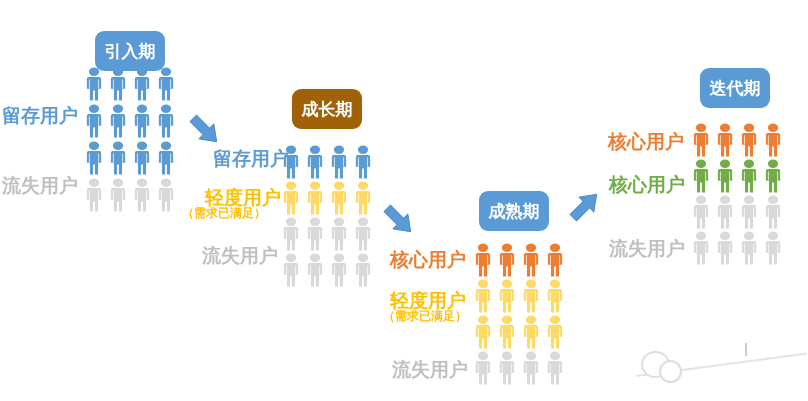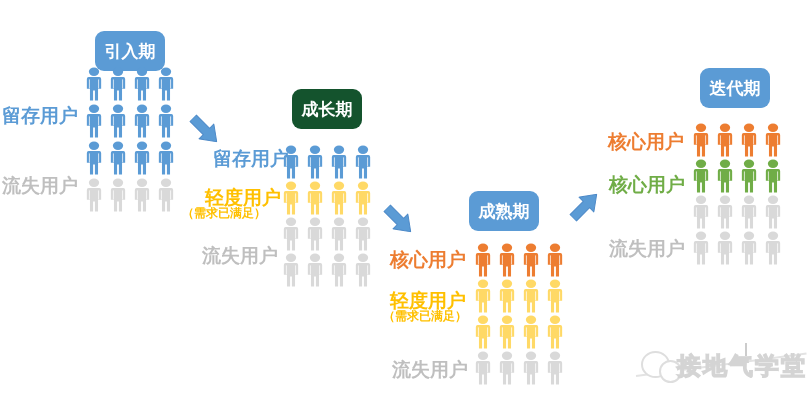--- a/index.html
+++ b/index.html
@@ -173,21 +173,21 @@
         </svg>
       </div>
       <div class="person" style="left: 155px; top: 178px;">
         <svg width="22" height="34" viewBox="0 0 24 36">
           <ellipse cx="12" cy="4.6" rx="5.6" ry="4.6" fill="#D9D9D9"></ellipse>
           <path d="M6.2 10.3 L17.8 10.3 Q19.8 10.3 19.8 12.5 L19.8 23.2 L16.4 23.2 L16.4 36 L13 36 L13 25 L11 25 L11 36 L7.6 36 L7.6 23.2 L4.2 23.2 L4.2 12.5 Q4.2 10.3 6.2 10.3 Z" fill="#D9D9D9"></path>
           <line x1="7" y1="13" x2="7" y2="22.8" stroke="#ffffff" stroke-width="0.8"></line>
           <line x1="17" y1="13" x2="17" y2="22.8" stroke="#ffffff" stroke-width="0.8"></line>
         </svg>
       </div>
-      <div class="stage-box" style="left: 292px; top: 89px; background: #14532d;">成长期</div>
+      <div class="stage-box" style="left: 292px; top: 89px; background: #a16207;">成长期</div>
       <div class="row-label" style="left: 213px; top: 149px; color: rgb(91, 155, 213);">留存用户</div>
       <div class="row-label" style="left: 205px; top: 188px; color: rgb(255, 192, 0);">轻度用户</div>
       <div class="row-label small" style="left: 182px; top: 207px; color: rgb(255, 192, 0);">（需求已满足）</div>
       <div class="row-label" style="left: 202px; top: 246px; color: rgb(191, 191, 191);">流失用户</div>
       <div class="person" style="left: 280px; top: 145px;">
         <svg width="22" height="34" viewBox="0 0 24 36">
           <ellipse cx="12" cy="4.6" rx="5.6" ry="4.6" fill="#5B9BD5"></ellipse>
           <path d="M6.2 10.3 L17.8 10.3 Q19.8 10.3 19.8 12.5 L19.8 23.2 L16.4 23.2 L16.4 36 L13 36 L13 25 L11 25 L11 36 L7.6 36 L7.6 23.2 L4.2 23.2 L4.2 12.5 Q4.2 10.3 6.2 10.3 Z" fill="#5B9BD5"></path>
           <line x1="7" y1="13" x2="7" y2="22.8" stroke="#ffffff" stroke-width="0.8"></line>
           <line x1="17" y1="13" x2="17" y2="22.8" stroke="#ffffff" stroke-width="0.8"></line>
@@ -306,21 +306,21 @@
         </svg>
       </div>
       <div class="person" style="left: 352px; top: 253px;">
         <svg width="22" height="34" viewBox="0 0 24 36">
           <ellipse cx="12" cy="4.6" rx="5.6" ry="4.6" fill="#D9D9D9"></ellipse>
           <path d="M6.2 10.3 L17.8 10.3 Q19.8 10.3 19.8 12.5 L19.8 23.2 L16.4 23.2 L16.4 36 L13 36 L13 25 L11 25 L11 36 L7.6 36 L7.6 23.2 L4.2 23.2 L4.2 12.5 Q4.2 10.3 6.2 10.3 Z" fill="#D9D9D9"></path>
           <line x1="7" y1="13" x2="7" y2="22.8" stroke="#ffffff" stroke-width="0.8"></line>
           <line x1="17" y1="13" x2="17" y2="22.8" stroke="#ffffff" stroke-width="0.8"></line>
         </svg>
       </div>
-      <div class="stage-box" style="left: 469px; top: 191px; background: rgb(91, 155, 213);">成熟期</div>
+      <div class="stage-box" style="left: 479px; top: 191px; background: rgb(91, 155, 213);">成熟期</div>
       <div class="row-label" style="left: 390px; top: 250px; color: rgb(237, 125, 49);">核心用户</div>
       <div class="row-label" style="left: 390px; top: 291px; color: rgb(255, 192, 0);">轻度用户</div>
       <div class="row-label small" style="left: 383px; top: 310px; color: rgb(255, 192, 0);">（需求已满足）</div>
       <div class="row-label" style="left: 392px; top: 360px; color: rgb(191, 191, 191);">流失用户</div>
       <div class="person" style="left: 472px; top: 243px;">
         <svg width="22" height="34" viewBox="0 0 24 36">
           <ellipse cx="12" cy="4.6" rx="5.6" ry="4.6" fill="#ED7D31"></ellipse>
           <path d="M6.2 10.3 L17.8 10.3 Q19.8 10.3 19.8 12.5 L19.8 23.2 L16.4 23.2 L16.4 36 L13 36 L13 25 L11 25 L11 36 L7.6 36 L7.6 23.2 L4.2 23.2 L4.2 12.5 Q4.2 10.3 6.2 10.3 Z" fill="#ED7D31"></path>
           <line x1="7" y1="13" x2="7" y2="22.8" stroke="#ffffff" stroke-width="0.8"></line>
           <line x1="17" y1="13" x2="17" y2="22.8" stroke="#ffffff" stroke-width="0.8"></line>
@@ -586,14 +586,13 @@
         </svg></div>
       <div class="flow-arrow" style="left: 568px; top: 195px; transform: rotate(-45deg);"><svg width="34" height="22" viewBox="0 0 34 22">
           <path d="M0 6.5 L19 6.5 L19 0.5 L33.5 11 L19 21.5 L19 15.5 L0 15.5 Z" fill="#5B9BD5" stroke="#4E8AC8" stroke-width="1"></path>
         </svg></div>
     </div>
 
   <div class="wm-line"></div>
   <div class="wm-cursor"></div>
   <div class="wm-logo-a"></div>
   <div class="wm-logo-b"></div>
-  <div class="wm-brand">接地气学堂</div>
 </div>
 
 </body></html>

